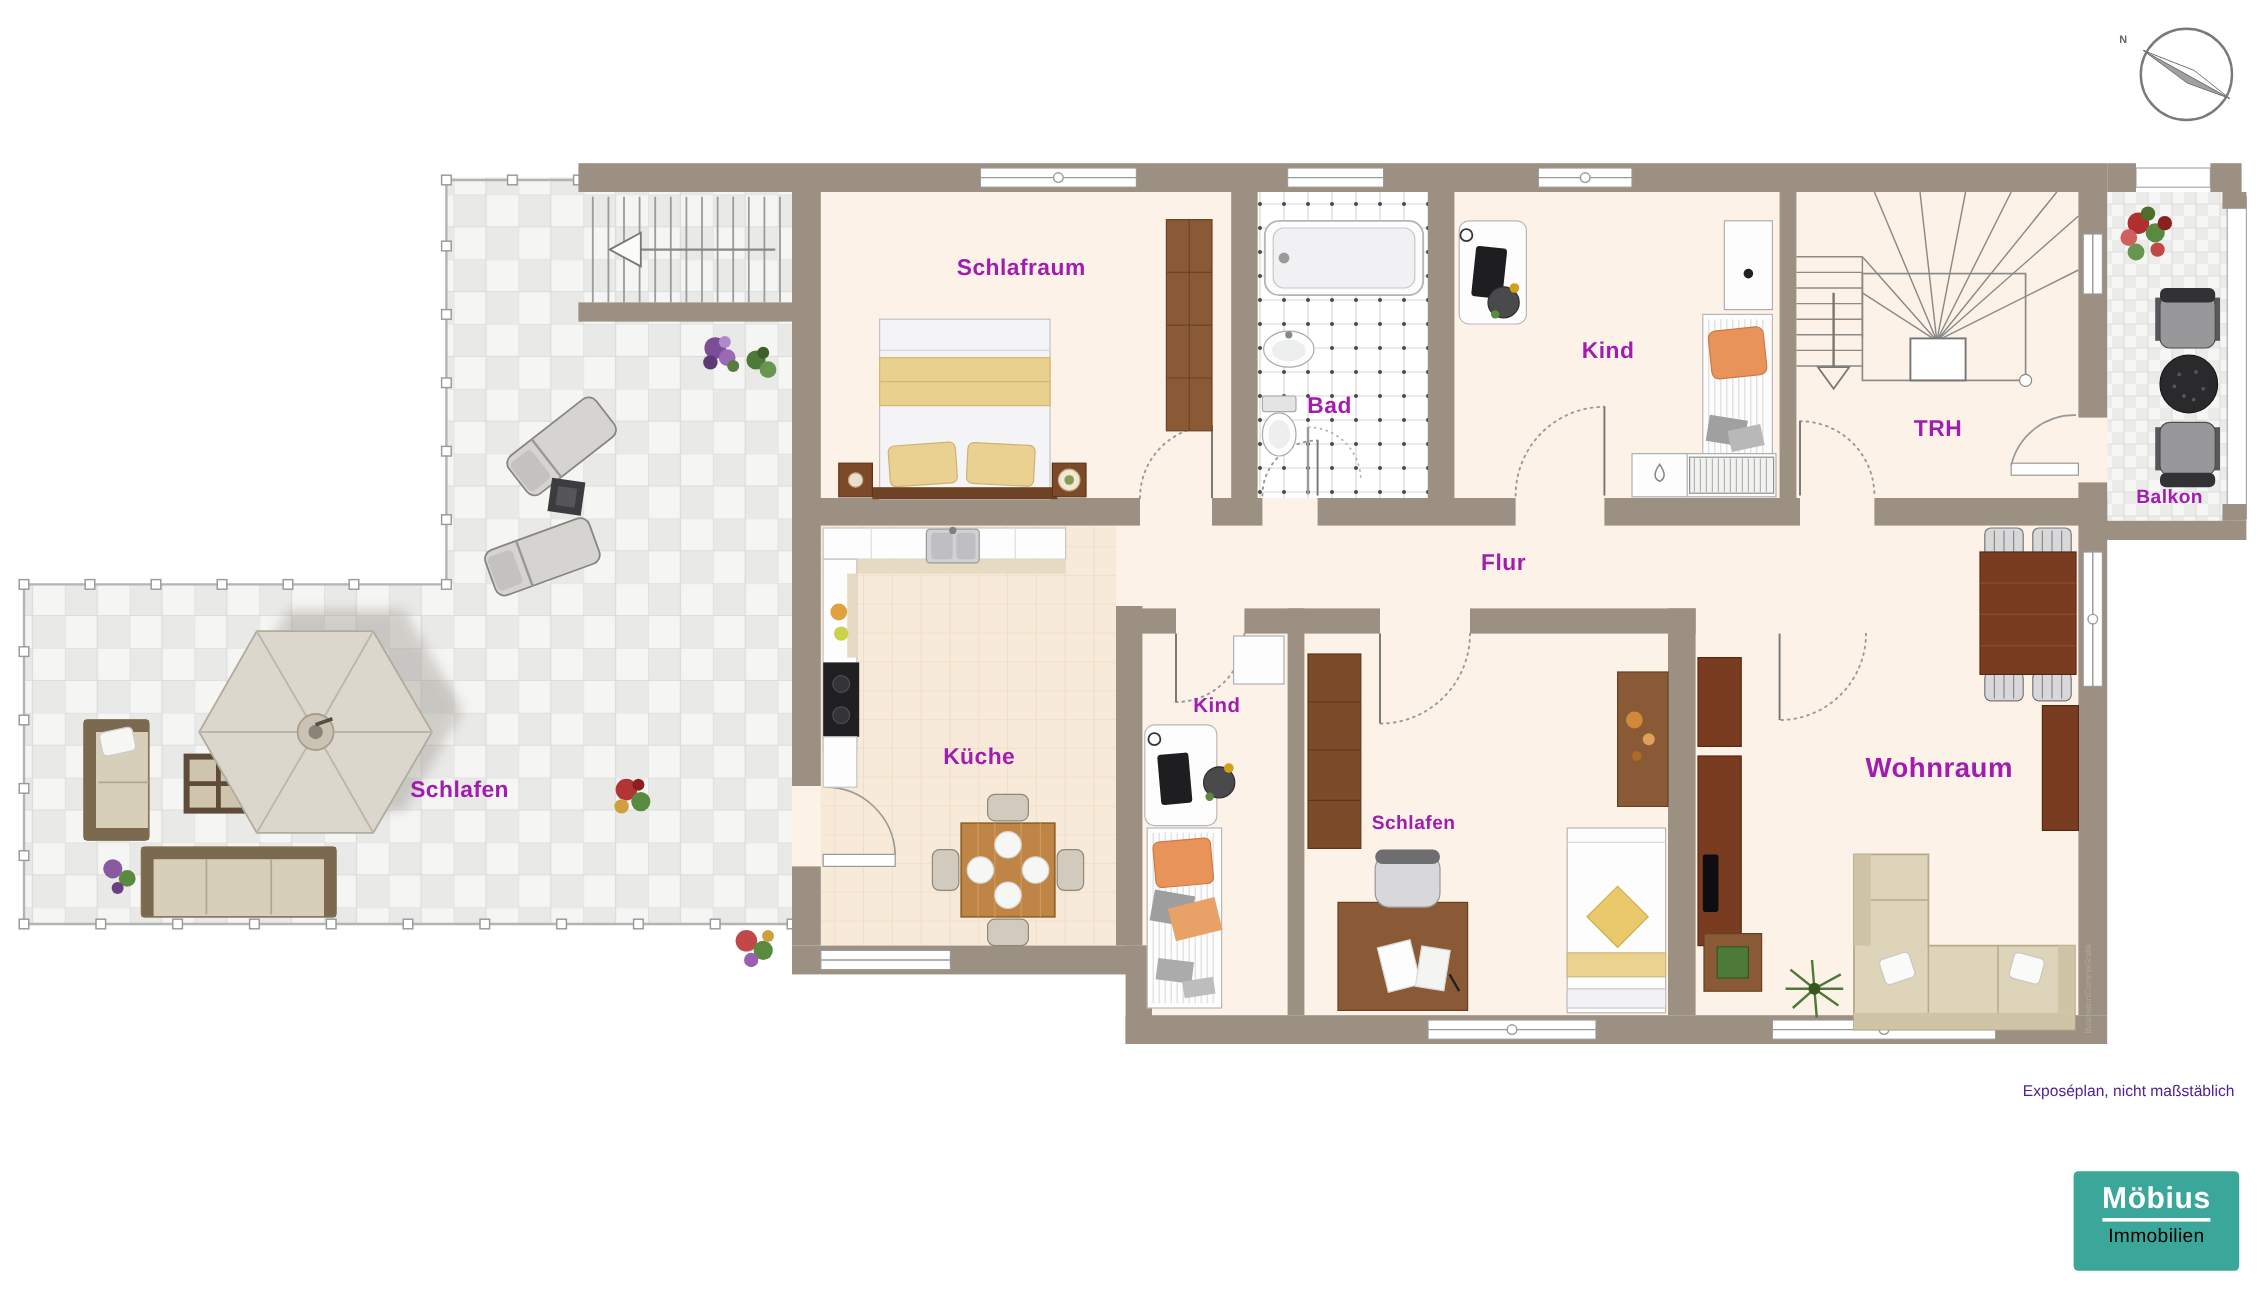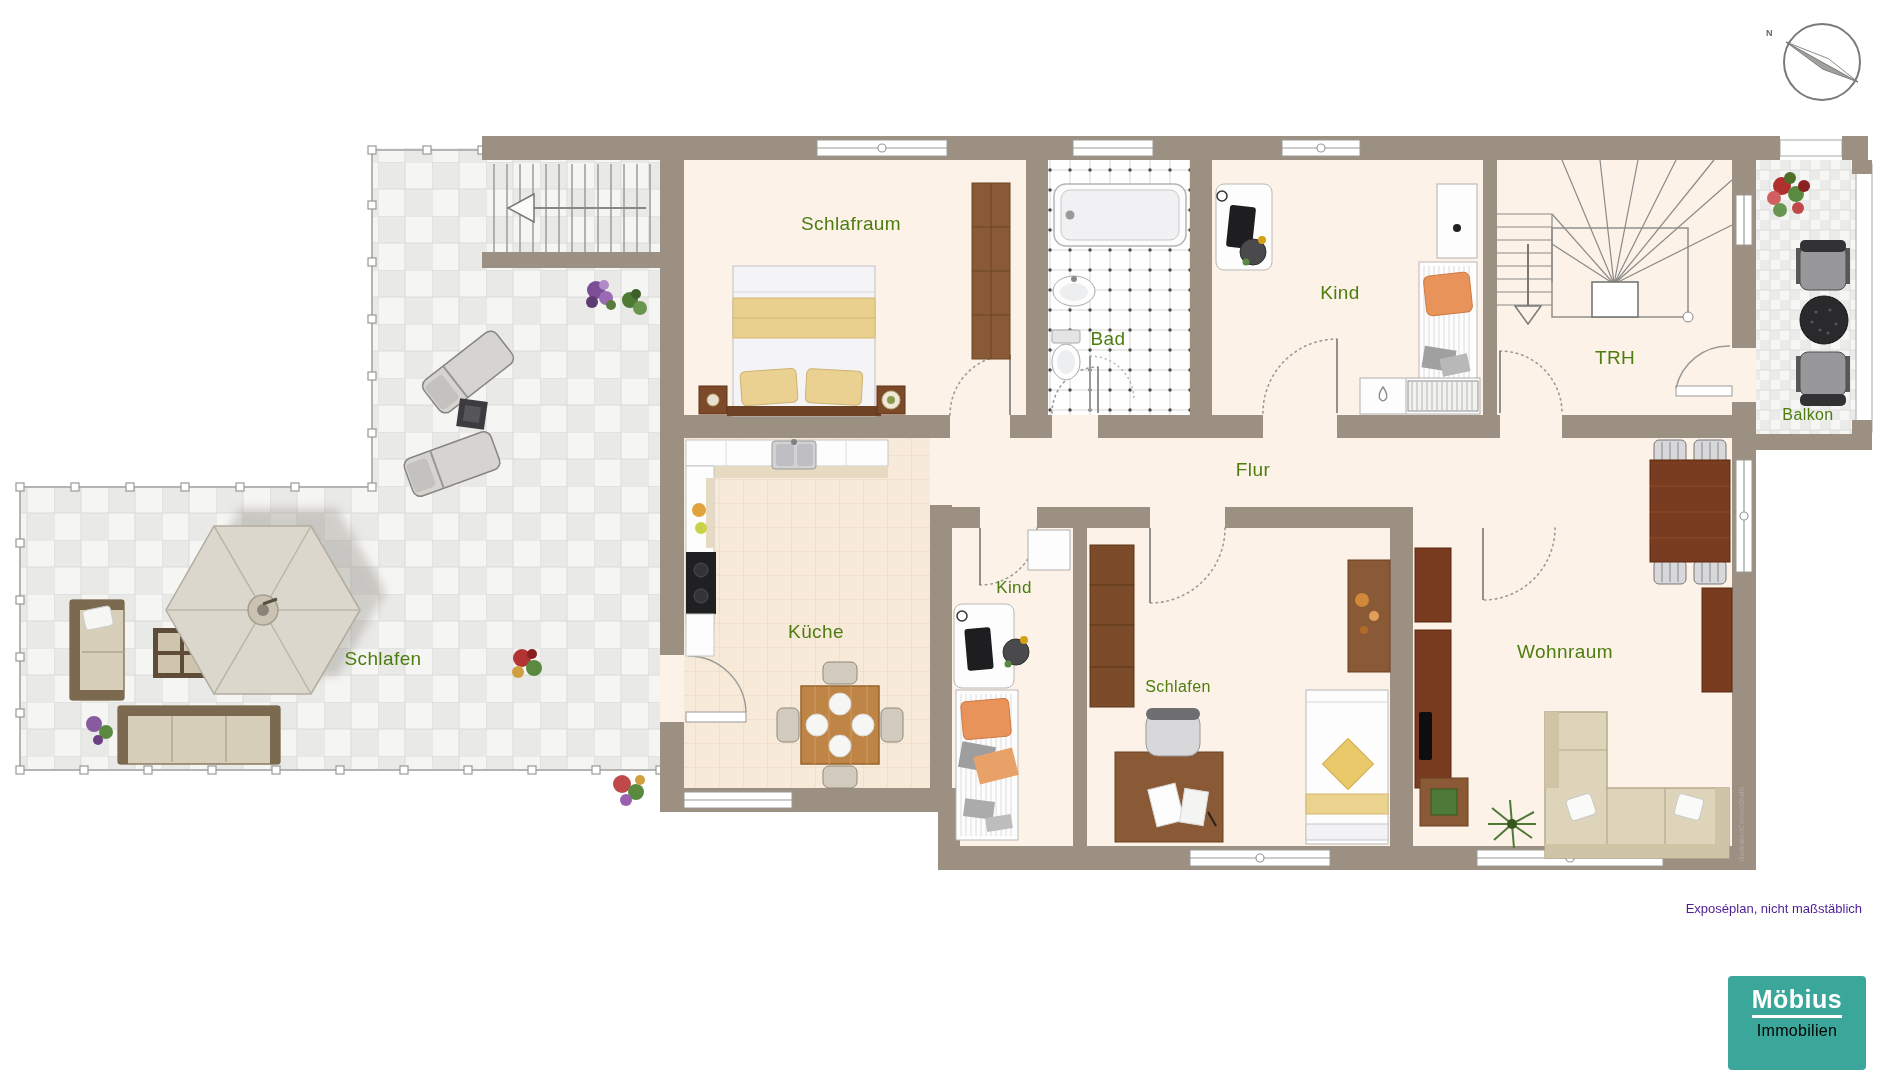--- a/index.html
+++ b/index.html
@@ -1,26 +1,26 @@
 <!DOCTYPE html>
 <html><head>
 <meta charset="utf-8">
 <style>
   html,body{margin:0;padding:0;background:#fff;}
   #stage{position:relative;width:1883px;height:1080px;background:#ffffff;overflow:hidden;
          font-family:"Liberation Sans",sans-serif;}
   #plan-svg{position:absolute;left:0;top:0;}
-  .room-label{position:absolute;transform:translate(-50%,-50%);font-weight:normal;color:#4d7c0f;
+  .room-label{position:absolute;transform:translate(-50%,-50%);font-weight:bold;color:#a21caf;
               letter-spacing:.4px;white-space:nowrap;font-family:"Liberation Sans",sans-serif;}
   .footnote{position:absolute;left:1520px;top:901px;width:342px;text-align:right;
             font-size:13px;color:#4c1d95;}
   .watermark{position:absolute;left:1741px;top:824px;transform:translate(-50%,-50%) rotate(-90deg);
              font-size:7px;color:#b0a89e;white-space:nowrap;}
   .compass-n{position:absolute;left:1766px;top:28px;font-size:9px;font-weight:bold;color:#666;}
-  .logo{position:absolute;left:1728px;top:976px;width:138px;height:94px;background:#3BA79B;
+  .logo{position:absolute;left:1728px;top:976px;width:138px;height:83px;background:#3BA79B;
         border-radius:4px;text-align:center;box-sizing:border-box;padding-top:11px;}
   .logo-name{display:inline-block;font-size:25px;font-weight:bold;color:#ffffff;letter-spacing:.5px;
              border-bottom:3px solid #ffffff;padding-bottom:3px;line-height:1;}
   .logo-div{margin-top:5px;font-size:16px;color:#000000;letter-spacing:.3px;line-height:1;}
 </style>
 </head>
 <body>
 
 <div id="stage">
 
@@ -514,21 +514,21 @@
   <div id="labels">
       <div class="room-label" style="left: 851px; top: 224px; font-size: 19px;">Schlafraum</div>
       <div class="room-label" style="left: 1108px; top: 293px; font-size: 19px; margin-top: 46px;">Bad</div>
       <div class="room-label" style="left: 1340px; top: 293px; font-size: 19px;">Kind</div>
       <div class="room-label" style="left: 1615px; top: 358px; font-size: 19px;">TRH</div>
       <div class="room-label" style="left: 1808px; top: 415px; font-size: 16px;">Balkon</div>
       <div class="room-label" style="left: 1253px; top: 470px; font-size: 19px;">Flur</div>
       <div class="room-label" style="left: 816px; top: 632px; font-size: 19px;">Küche</div>
       <div class="room-label" style="left: 1014px; top: 588px; font-size: 17px;">Kind</div>
       <div class="room-label" style="left: 1178px; top: 687px; font-size: 16px;">Schlafen</div>
-      <div class="room-label" style="left: 1565px; top: 640px; font-size: 19px; margin-top: 12px;">Wohnraum</div>
+      <div class="room-label" style="left: 1616px; top: 640px; font-size: 23px;">Wohnraum</div>
       <div class="room-label" style="left: 383px; top: 659px; font-size: 19px;">Schlafen</div>
     </div>
 
   <div class="compass-n">N</div>
 
   <div class="footnote">Exposéplan, nicht maßstäblich</div>
 
   <div class="watermark">IllustrationCommoGrafik</div>
 
   <div class="logo">

